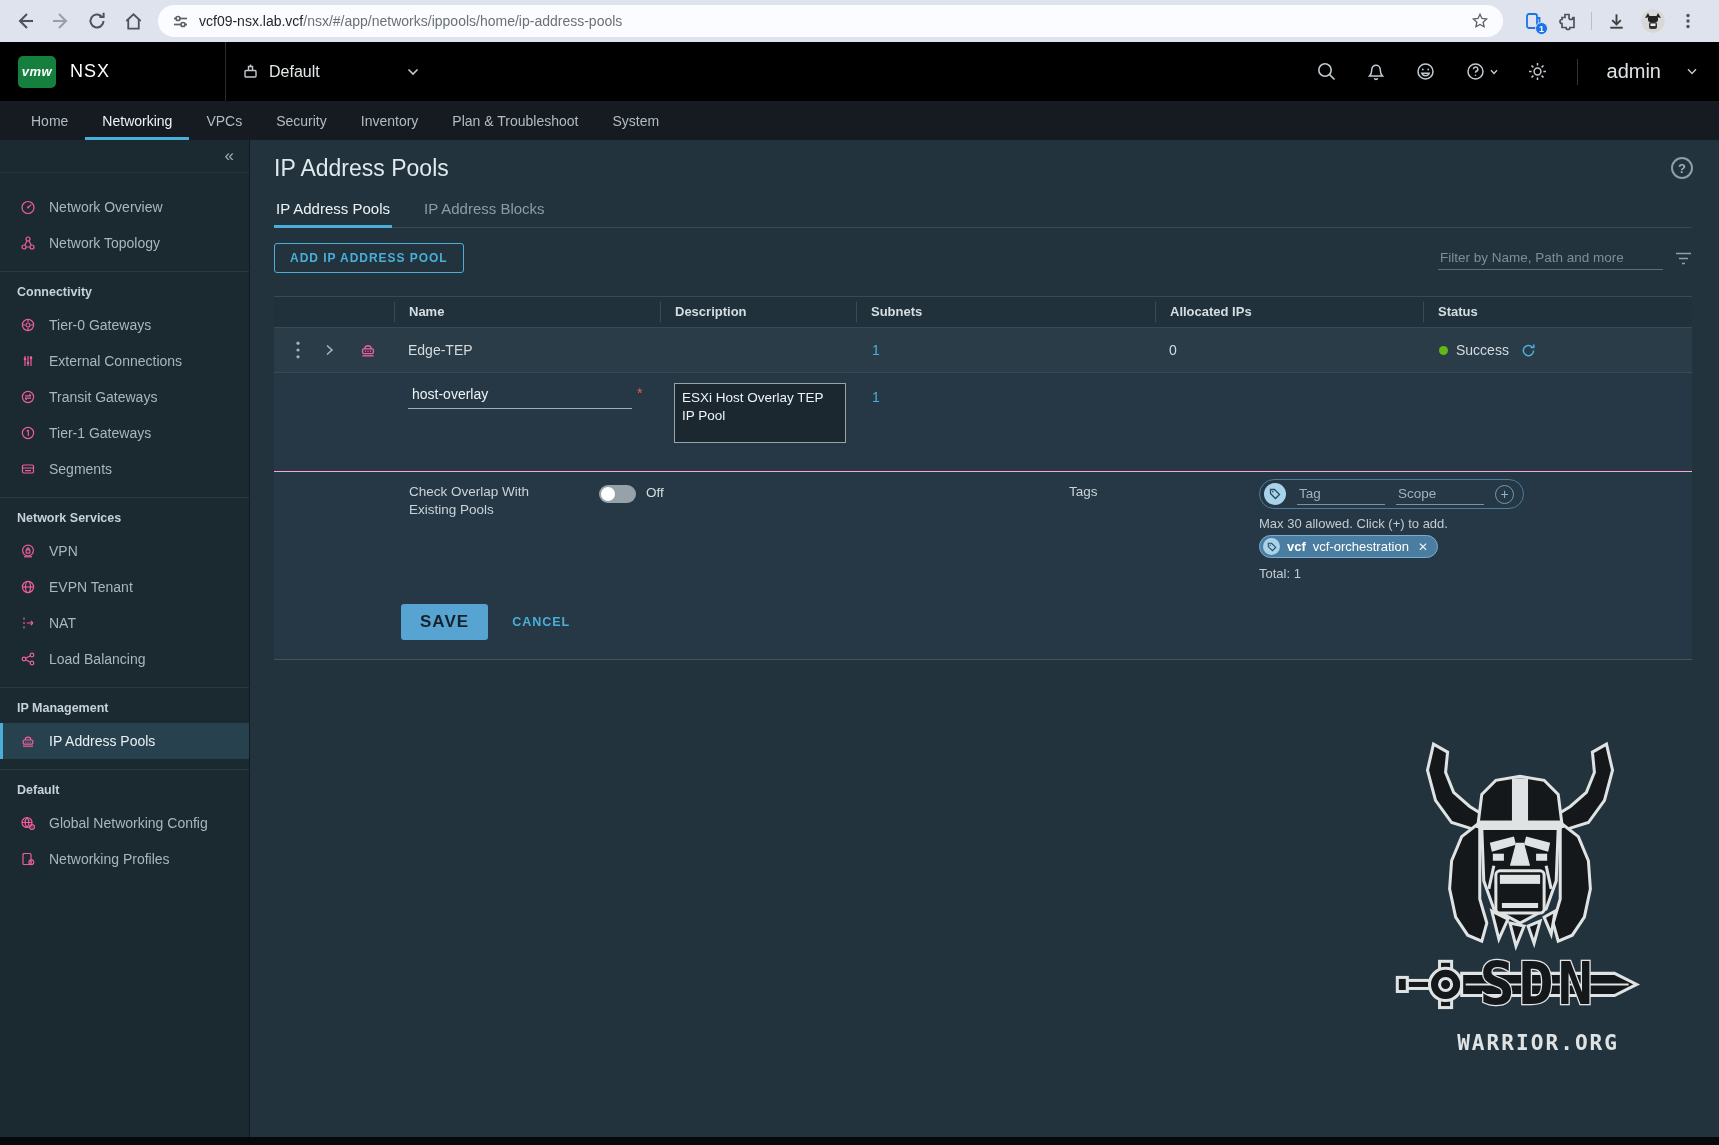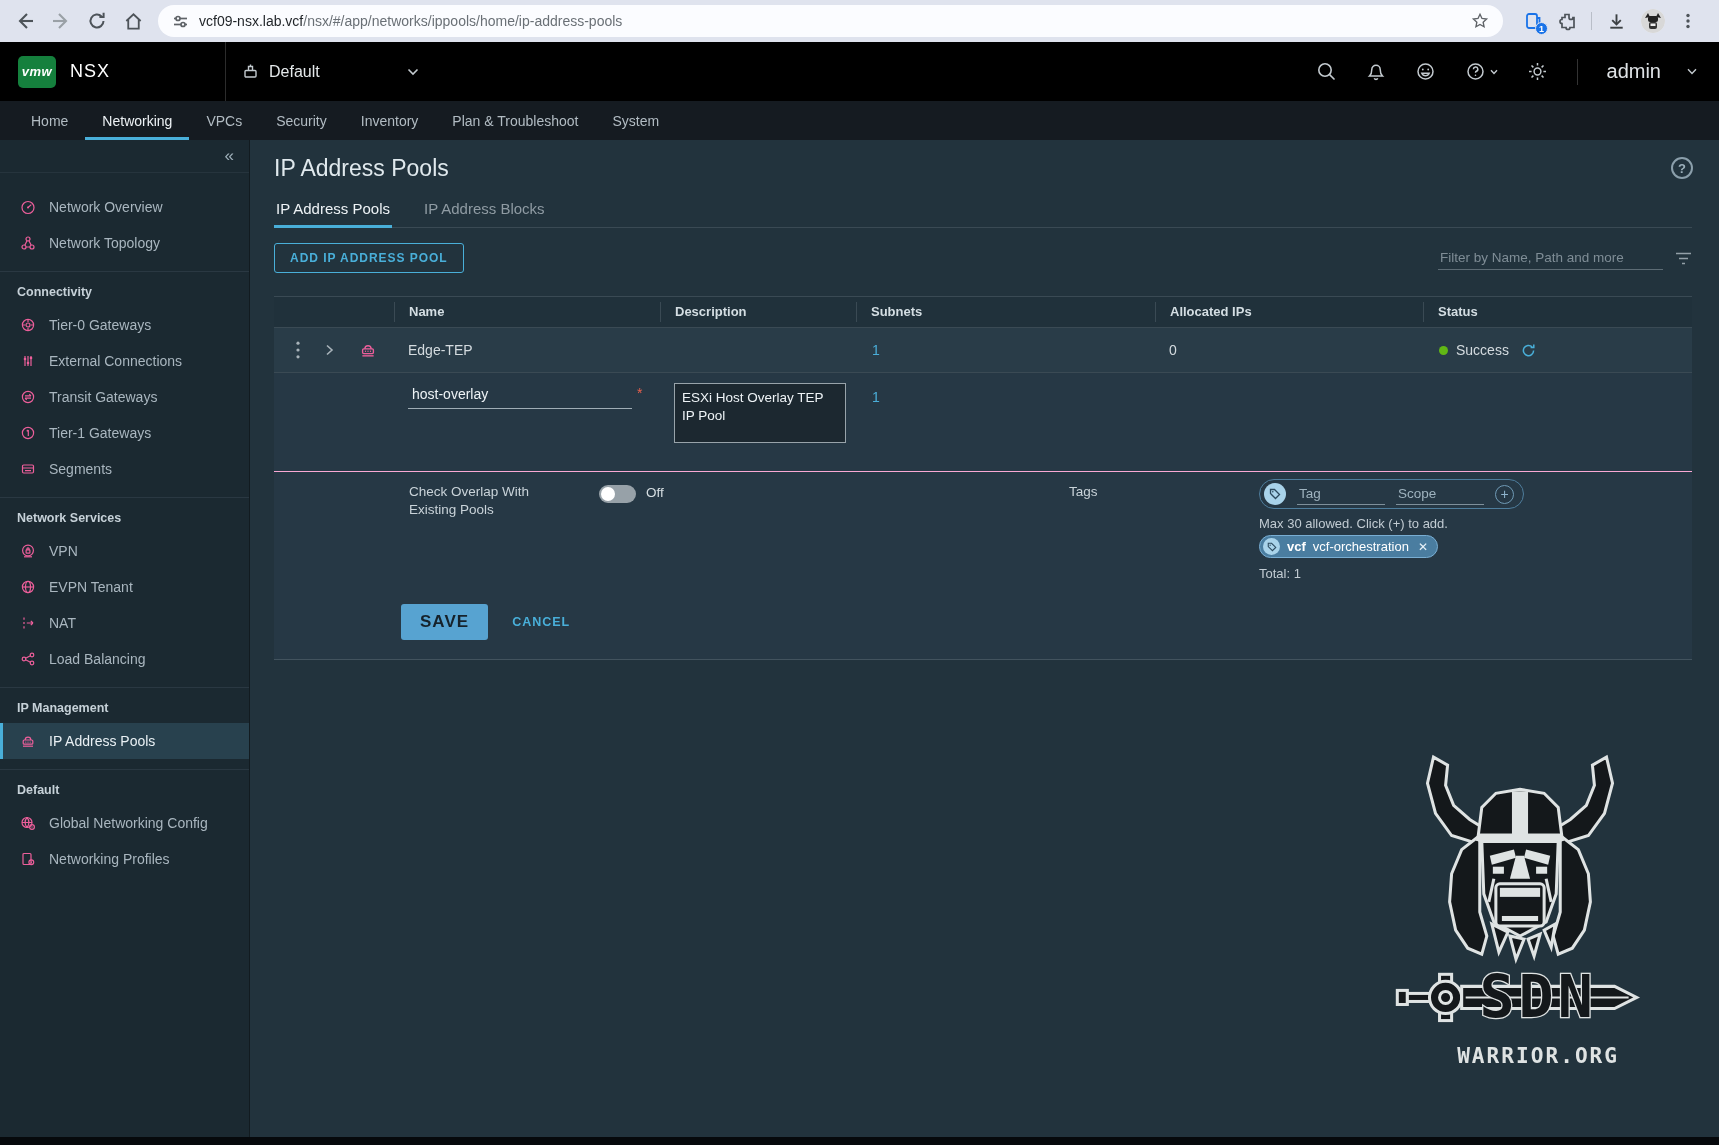--- a/index.html
+++ b/index.html
@@ -106,21 +106,21 @@
   .chip-circle { width:17px; height:17px; border-radius:50%; background:#a9d3ea; display:flex; align-items:center; justify-content:center; color:#2c4a5e; }
   .chip-scope { font-weight:bold; }
   .chip-close { font-size:12px; color:#e9f2f8; margin-left:2px; }
   .tags-total { position:absolute; left:985px; top:94px; font-size:13px; color:#c2ccd3; }
 
   .edit-rowC { padding:15px 0 19px 127px; display:flex; align-items:center; gap:24px; }
   .save-btn { background:#57a3d1; border:none; border-radius:3px; color:#16222b; font-family:inherit; font-size:17px; font-weight:bold; letter-spacing:.06em; padding:8px 19px; }
   .cancel-btn { background:transparent; border:none; color:#49afd9; font-family:inherit; font-size:12.5px; font-weight:bold; letter-spacing:.08em; }
 
   
-  .watermark { position:absolute; right:68px; bottom:42px; width:262px; height:352px; }
+  .watermark { position:absolute; right:68px; bottom:55px; width:262px; height:352px; }
 
   .bottom-strip { height:8px; background:#06090c; }
 </style>
 </head>
 <body>
 
 <div class="browser-bar">
   <div class="nav-btn">
     <svg width="22" height="22" viewBox="0 0 22 22" fill="none" stroke="currentColor" stroke-width="2.1">
         <path d="M13 4 L6 11 L13 18"></path>

